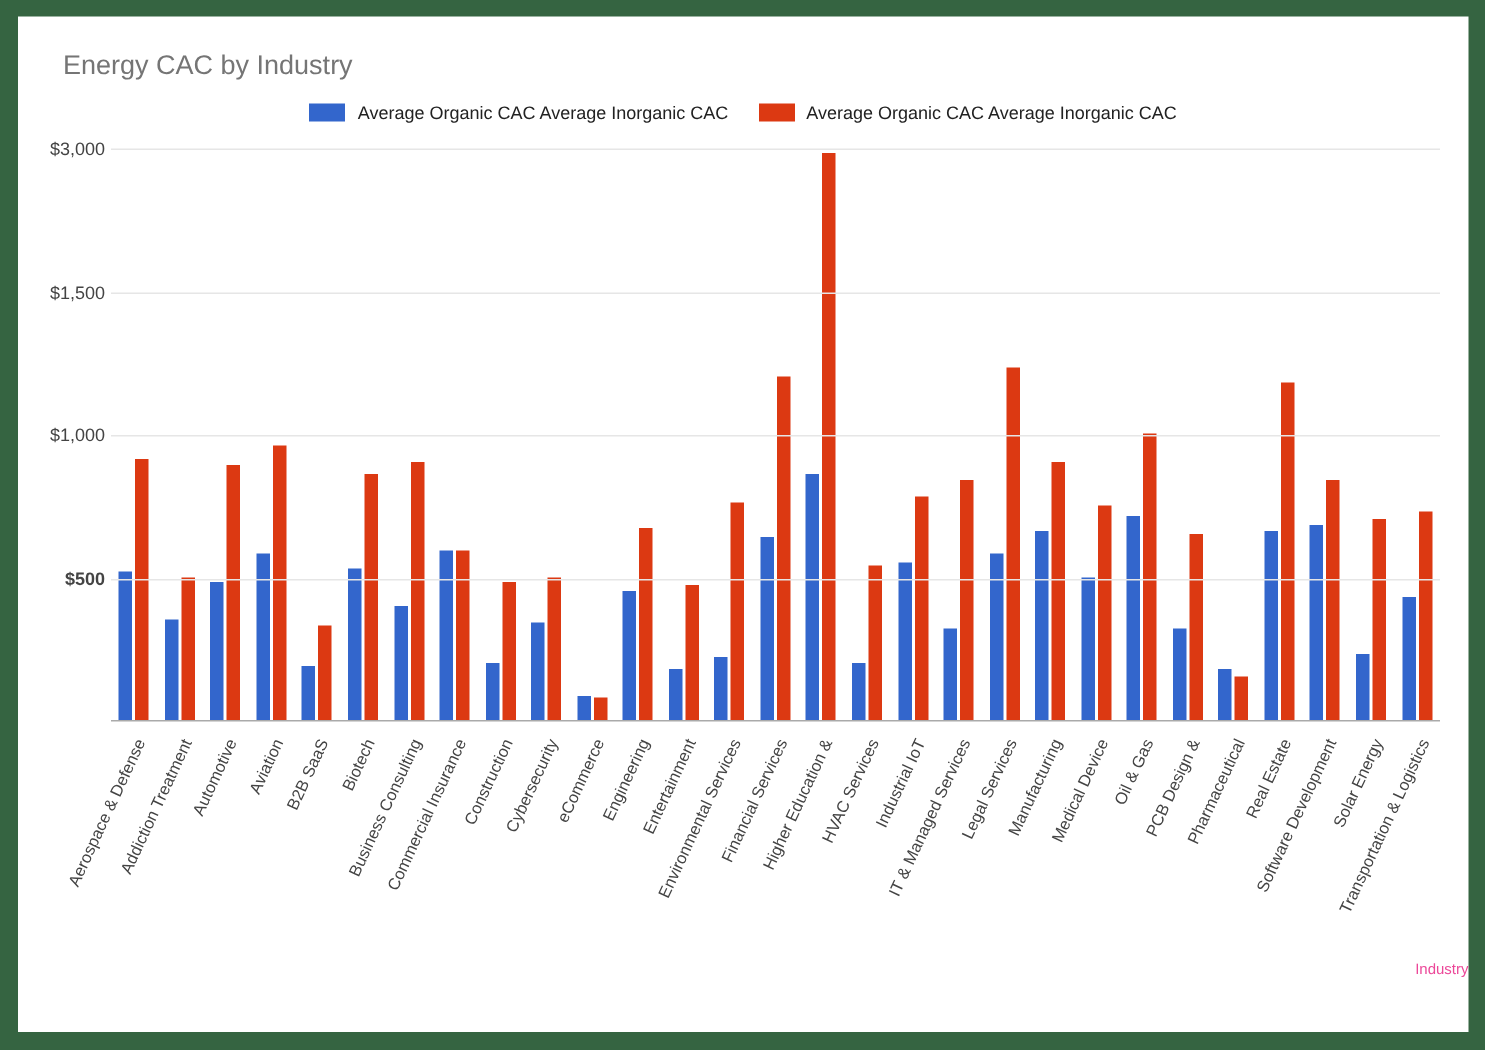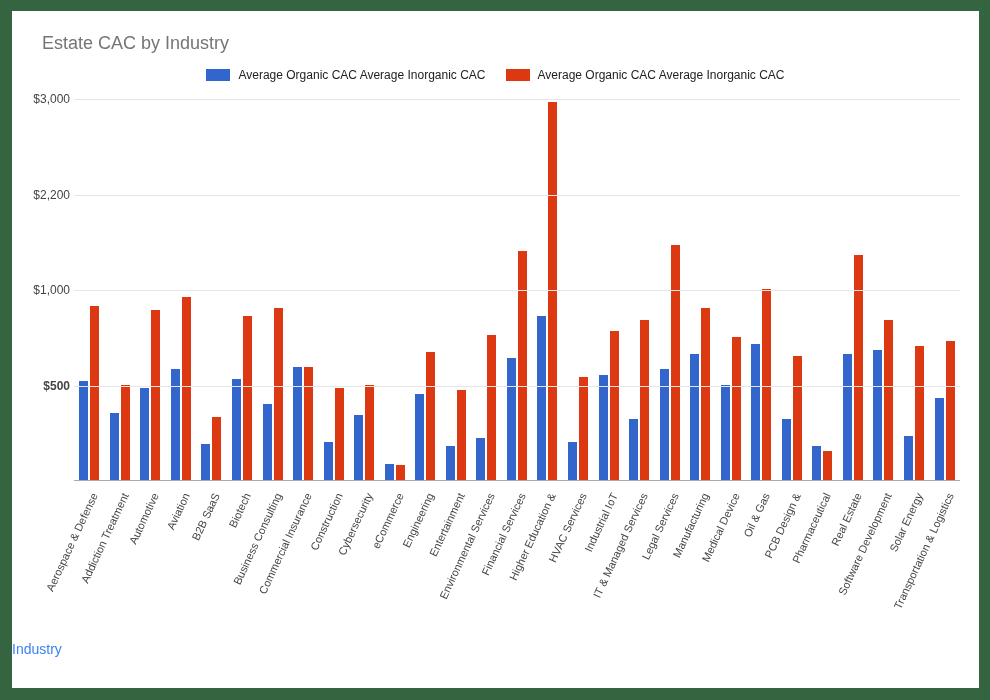--- a/index.html
+++ b/index.html
@@ -105,31 +105,31 @@
     transform: rotate(-65deg) translate(-100%, 0);
     font-size: 11px;
     color: #444;
     white-space: nowrap;
   }
   .x-axis-title {
     position: absolute;
     left: 0;
     right: 0;
     top: 630px;
-    text-align: left;
-    font-size: 14px;
-    color: #3b82f6;
+    text-align: right;
+    font-size: 10px;
+    color: #ec4899;
   }
 </style>
 </head>
 <body>
 
 <div class="chart-card">
 
-  <div class="title">Estate CAC by Industry</div>
+  <div class="title">Energy CAC by Industry</div>
 
   <div class="legend">
     <div class="legend-item">
       <span class="legend-swatch" id="sw0" style="background: rgb(51, 102, 204);"></span>
       <span>Average Organic CAC Average Inorganic CAC</span>
     </div>
     <div class="legend-item">
       <span class="legend-swatch" id="sw1" style="background: rgb(220, 57, 18);"></span>
       <span>Average Organic CAC Average Inorganic CAC</span>
     </div>
@@ -252,21 +252,21 @@
         <div class="cat">
           <div class="bar blue" style="height: 82.13px;"></div>
           <div class="bar red" style="height: 139.43px;"></div>
         </div>
       </div>
   <div class="grid-line" style="top: 286.5px;"></div>
       <div class="y-label" style="top: 286.5px; font-weight: bold;">$500</div>
       <div class="grid-line" style="top: 191px;"></div>
       <div class="y-label" style="top: 191px; text-align: right;">$1,000</div>
       <div class="grid-line" style="top: 95.5px;"></div>
-      <div class="y-label" style="top: 95.5px;">$2,200</div>
+      <div class="y-label" style="top: 95.5px;">$1,500</div>
       <div class="grid-line" style="top: 0px;"></div>
       <div class="y-label" style="top: 0px;">$3,000</div>
     </div>
 
   <div class="x-labels" id="xlabels">
       <div class="x-label-wrap">
         <div class="x-label">Aerospace &amp; Defense</div>
       </div>
       <div class="x-label-wrap">
         <div class="x-label">Addiction Treatment</div>

